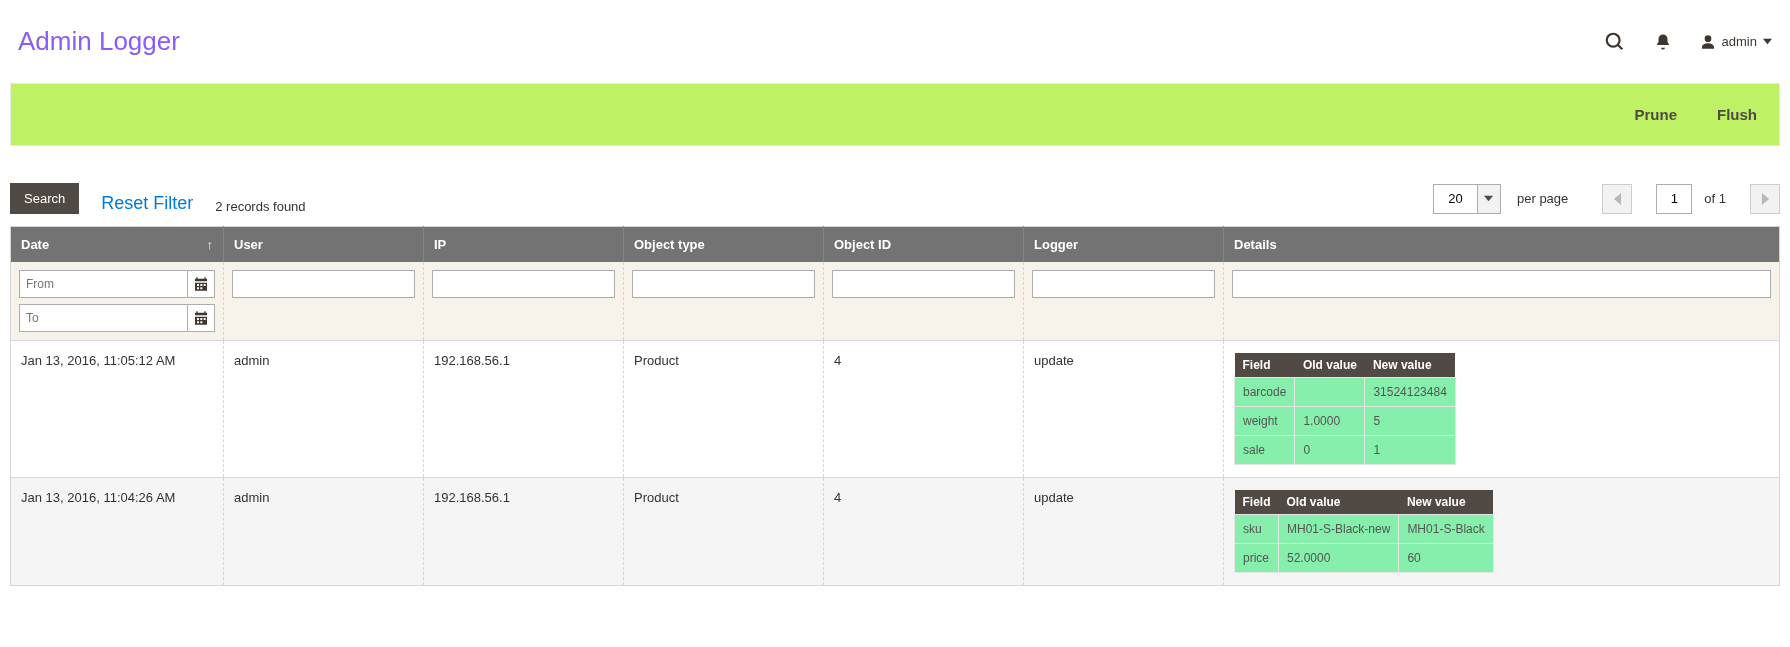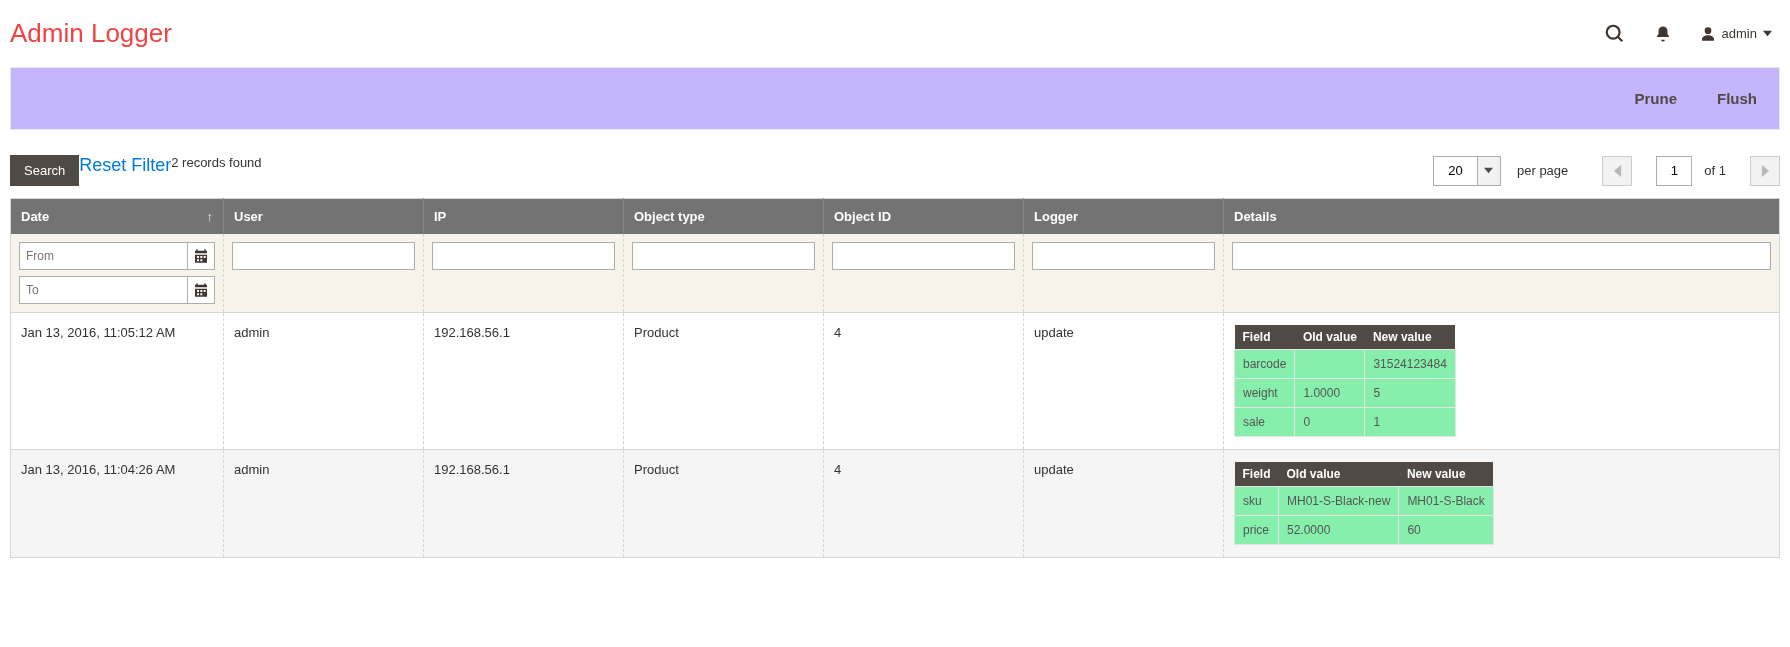--- a/index.html
+++ b/index.html
@@ -13,22 +13,22 @@
   .container { padding: 10px 10px 30px 10px; }
   .header {
     display: flex;
     justify-content: space-between;
     align-items: center;
     padding: 8px 0 18px 0;
   }
   .page-title {
     font-size: 26px;
     font-weight: 400;
-    color: #ef4444;
-    margin: 0;
+    color: #8b5cf6;
+    margin: 8px;
   }
   .header-right {
     display: flex;
     align-items: center;
     gap: 28px;
     padding-right: 8px;
   }
   .icon-btn {
     cursor: pointer;
     display: inline-flex;
@@ -37,44 +37,45 @@
   }
   .user-menu {
     display: flex;
     align-items: center;
     gap: 6px;
     cursor: pointer;
     font-size: 13px;
     color: #41362f;
   }
   .action-bar {
-    background: #c4b5fd;
+    background: #bef264;
     border: 1px solid #e8e8e8;
     padding: 22px 22px;
     display: flex;
     justify-content: flex-end;
     gap: 40px;
-    margin-bottom: 25px;
+    margin-bottom: 37px;
     text-align: center;
   }
   .action-link {
     font-size: 15px;
     color: #514943;
     font-weight: 600;
     cursor: pointer;
   }
   .controls-row {
     display: flex;
     align-items: center;
     justify-content: space-between;
     margin-bottom: 12px;
   }
   .controls-left {
     display: flex;
-    align-items: flex-start;
+    align-items: flex-end;
+    gap: 22px;
   }
   .btn-search {
     background: #514943;
     color: #fff;
     border: none;
     padding: 8px 14px;
     font-size: 13px;
     cursor: pointer;
   }
   .link-reset {

